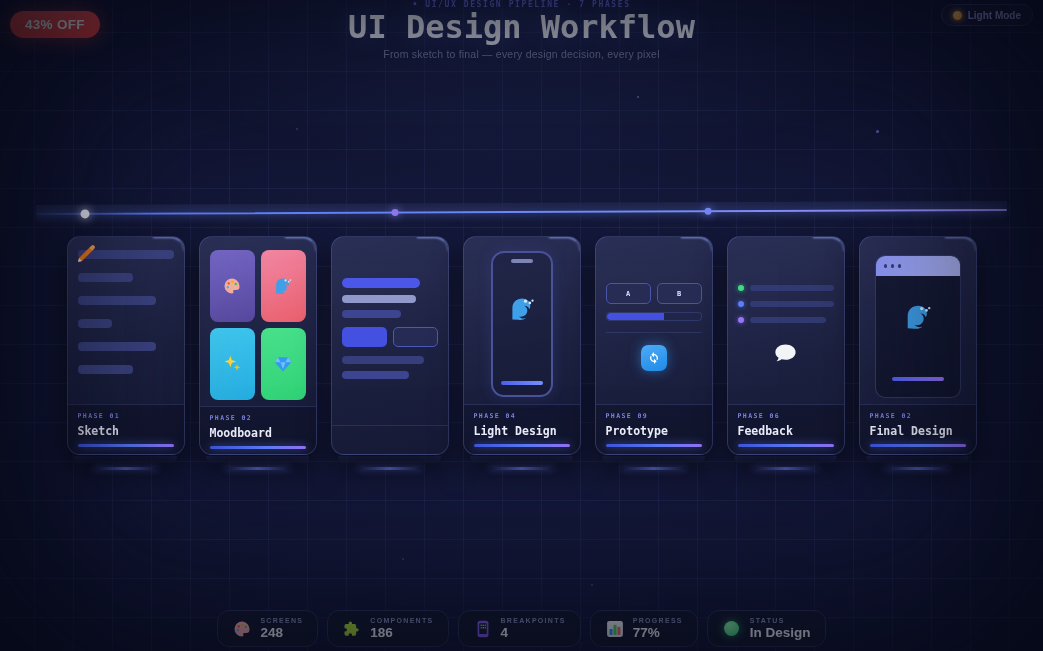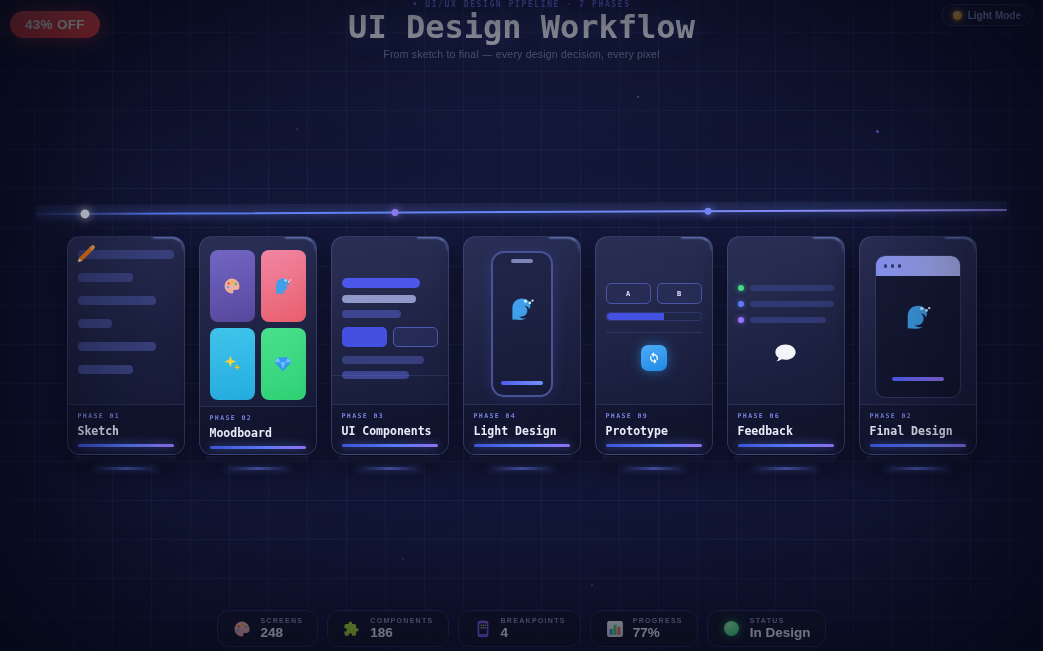--- a/index.html
+++ b/index.html
@@ -259,25 +259,20 @@
           <div class="cbar" style="width:78%;height:8px;background:#9199cb;margin-bottom:7px;"></div>
           <div class="cbar" style="width:62%;height:8px;background:#3d4590;"></div>
           <div class="btn-row">
             <div class="btn-fill"></div>
             <div class="btn-line"></div>
           </div>
           <div class="cbar" style="width:86%;height:8px;background:#363e7c;margin-bottom:7px;"></div>
           <div class="cbar" style="width:70%;height:8px;background:#3d4590;"></div>
           <div class="hdiv" style="position:absolute;left:0;right:0;bottom:28px;margin:0;"></div>
         </div>
-        <div class="cfoot">
-          <div class="plabel mono">PHASE 03</div>
-          <div class="ptitle mono">UI Components</div>
-          <div class="pline"></div>
-        </div>
       </div>
       <div class="base1"></div>
       <div class="base2"></div>
     </div>
 
     <div class="card-col">
       <div class="card">
         <div class="corner"></div>
         <div class="screen">
           <div class="phone">

